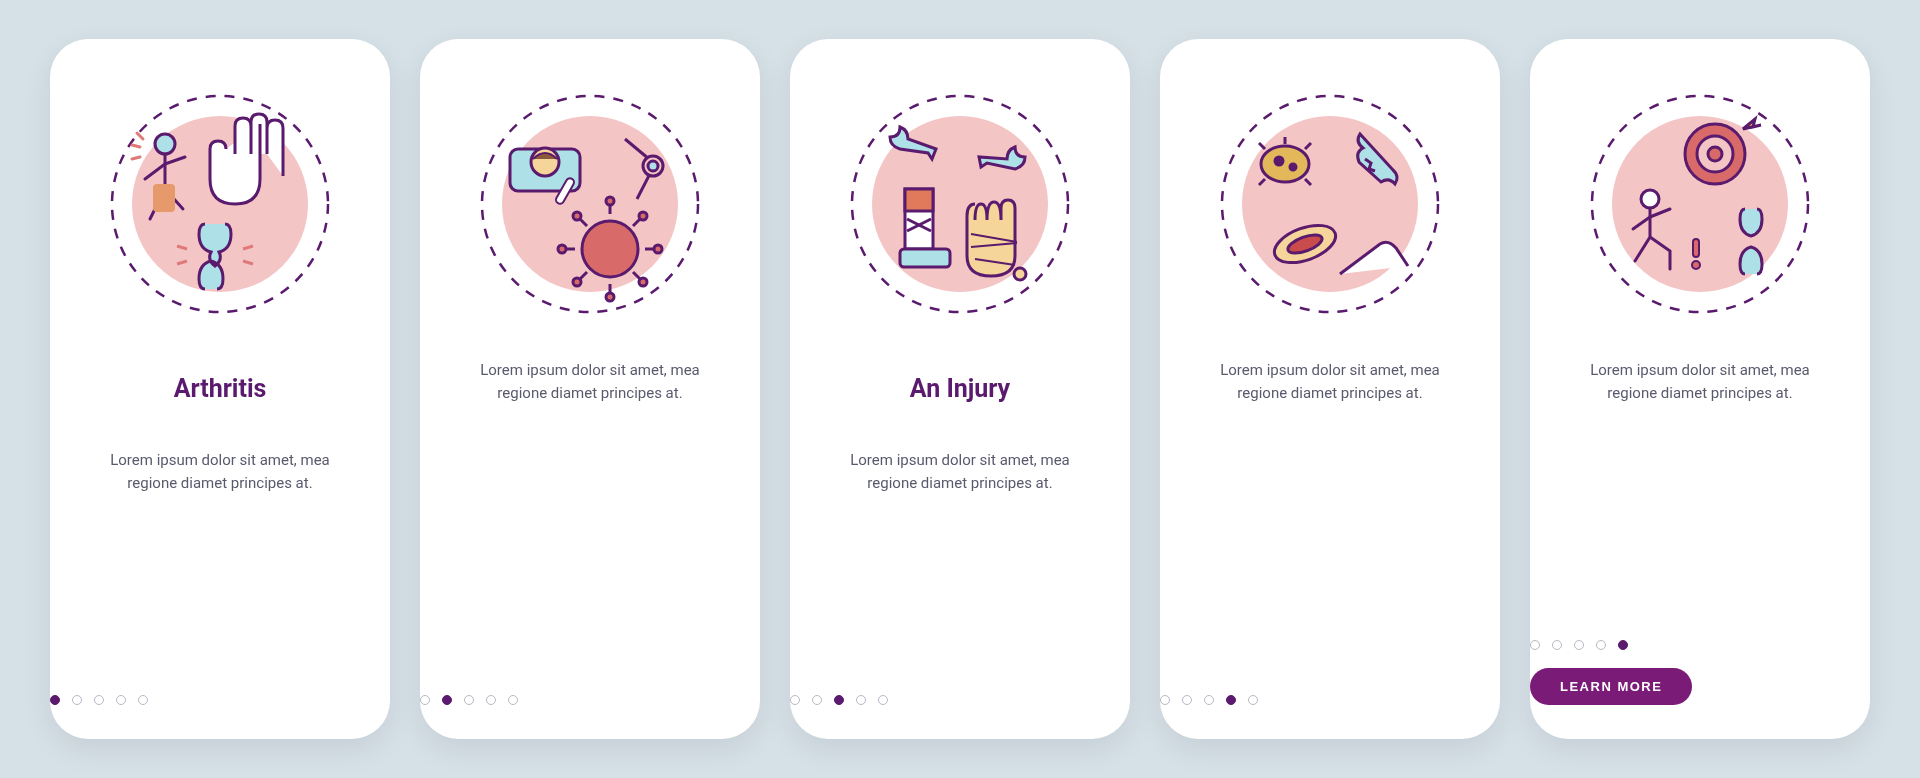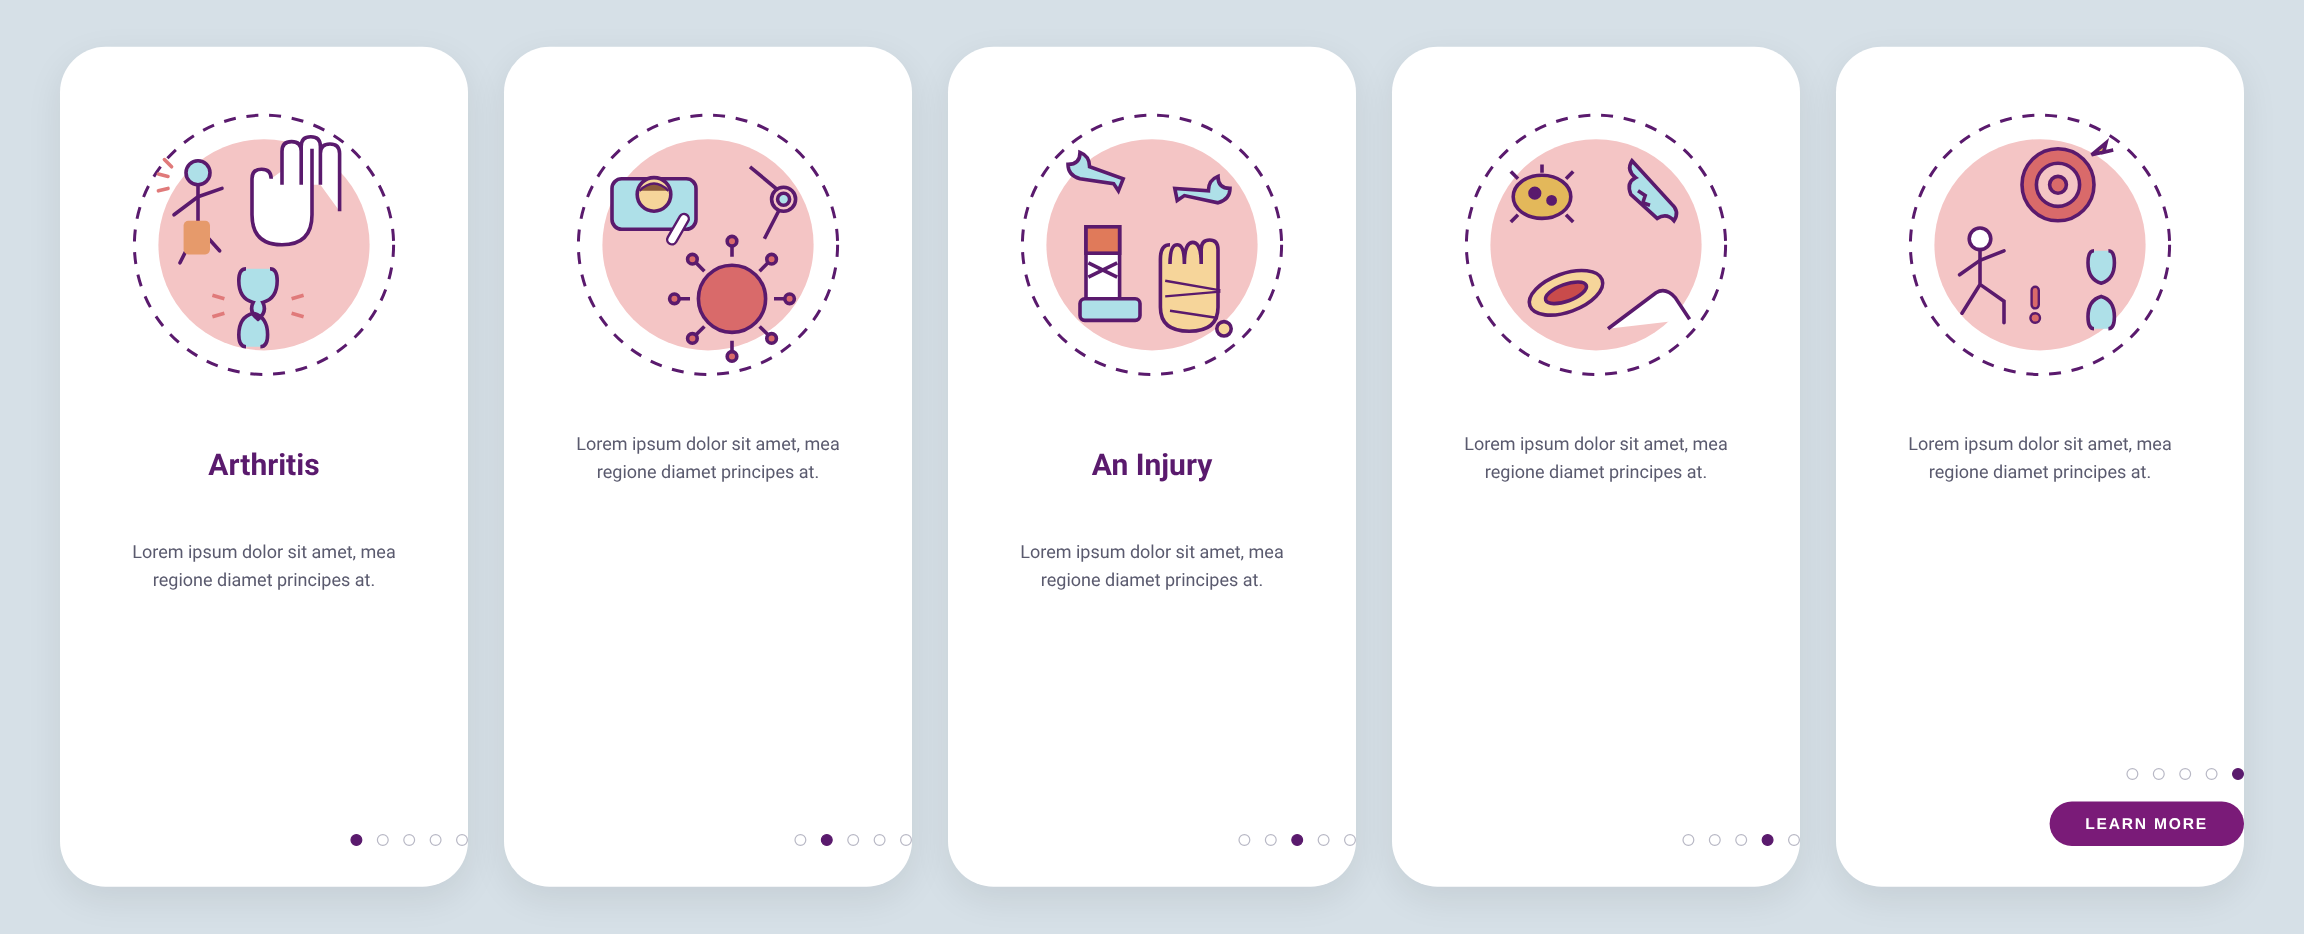--- a/index.html
+++ b/index.html
@@ -56,21 +56,21 @@
     text-align: center;
     max-width: 260px;
   }
   .footer {
     position: absolute;
     bottom: 34px;
     left: 0;
     right: 0;
     display: flex;
     flex-direction: column;
-    align-items: flex-end;
+    align-items: flex-start;
     gap: 18px;
   }
   .dots {
     display: flex;
     gap: 12px;
     align-items: center;
   }
   .dot {
     width: 10px;
     height: 10px;

